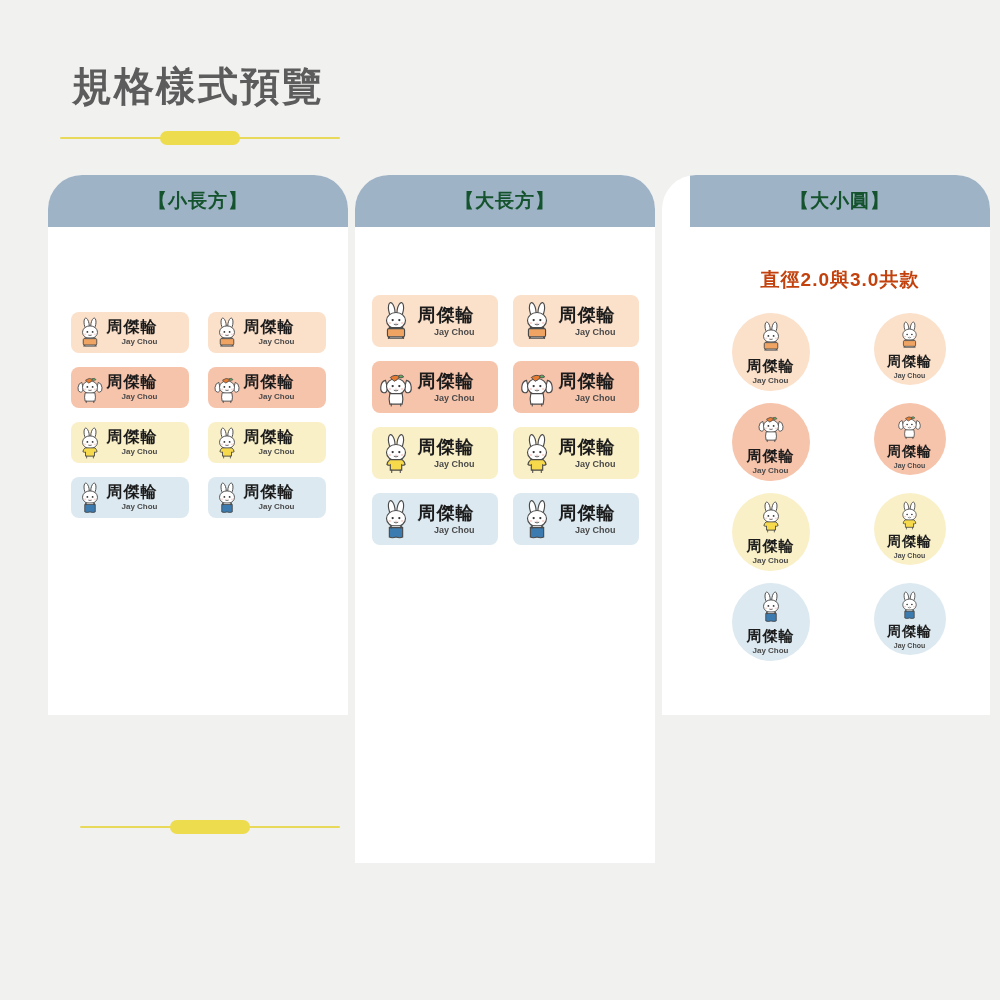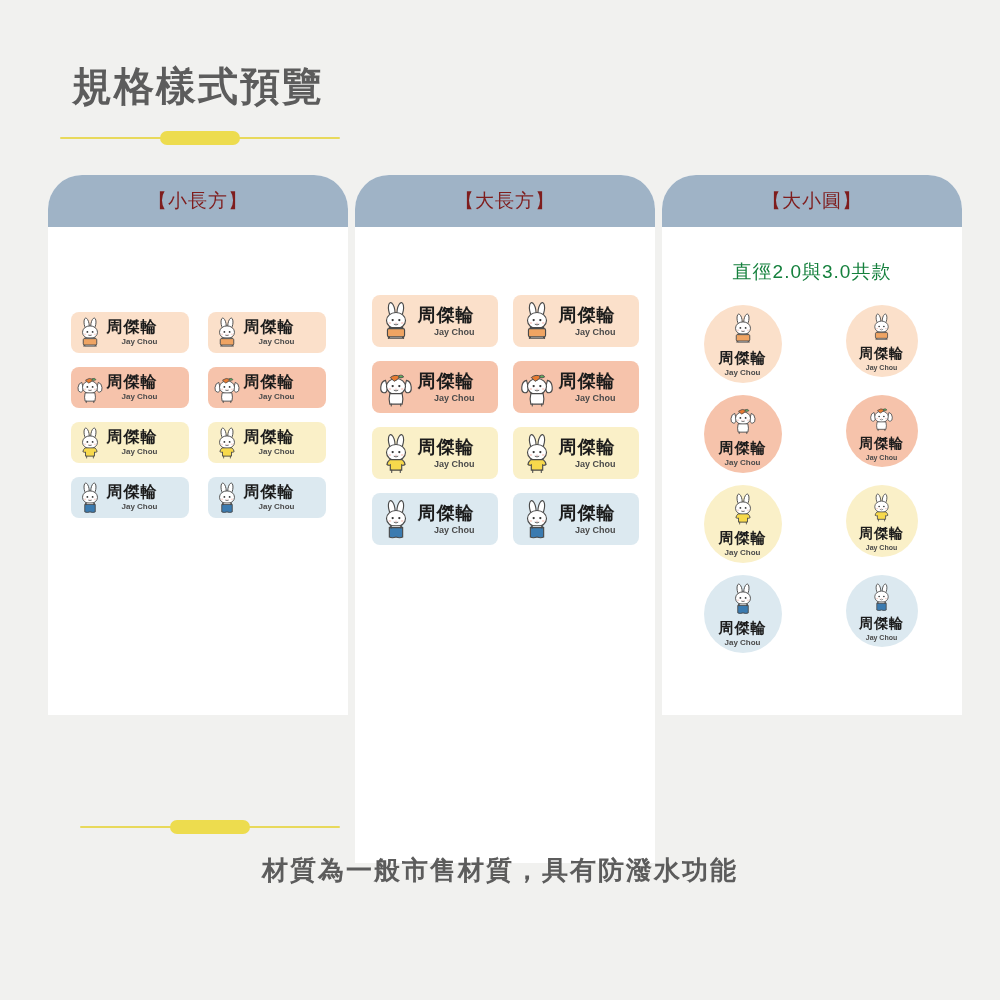--- a/index.html
+++ b/index.html
@@ -38,30 +38,30 @@
   }
 
   
   .card{
     position:absolute;top:175px;background:#FFFFFF;
     border-radius:34px 34px 0 0;overflow:hidden;
   }
   .card-head{
     height:52px;background:#9FB3C6;
     display:flex;align-items:center;justify-content:center;
-    color:#7f1d1d;font-size:19px;font-weight:normal;letter-spacing:1px;
+    color:#14532d;font-size:19px;font-weight:bold;letter-spacing:1px;
   }
   .card-body{position:relative;}
   #card1{left:48px;width:300px;height:540px;}
   #card2{left:355px;width:300px;height:688px;}
-  #card3{left:662px;width:300px;height:540px;}
+  #card3{left:662px;width:300px;height:540px;padding-left:28px;}
 
   .note{
-    text-align:center;font-size:19px;font-weight:normal;color:#15803d;
-    letter-spacing:1px;margin-top:32px;
+    text-align:center;font-size:19px;font-weight:bold;color:#c2410c;
+    letter-spacing:1px;margin-top:40px;
   }
 
   
   .grid-small{
     display:grid;grid-template-columns:1fr 1fr;
     gap:14px 10px;padding:0 18px;margin-top:85px;
     justify-items:center;
   }
   .grid-large{
     display:grid;grid-template-columns:1fr 1fr;
@@ -658,15 +658,14 @@
             <div class="en">Jay Chou</div>
           </div>
         </div>
     </div>
   </div>
 
   <div id="divider2" class="divider">
     <div class="line"></div>
     <div class="pill"></div>
   </div>
-  <div id="subtitle">材質為一般市售材質，具有防潑水功能</div>
 
 </div>
 
 </body></html>

